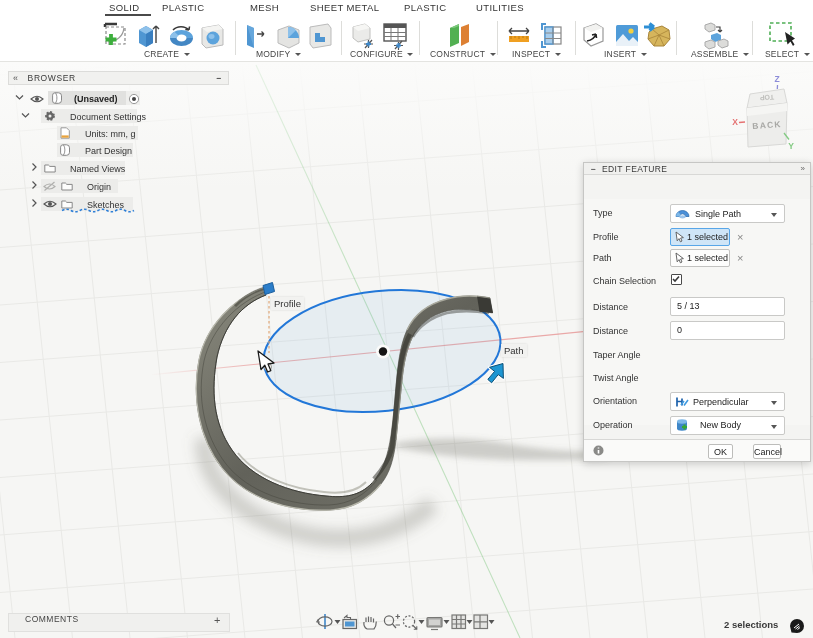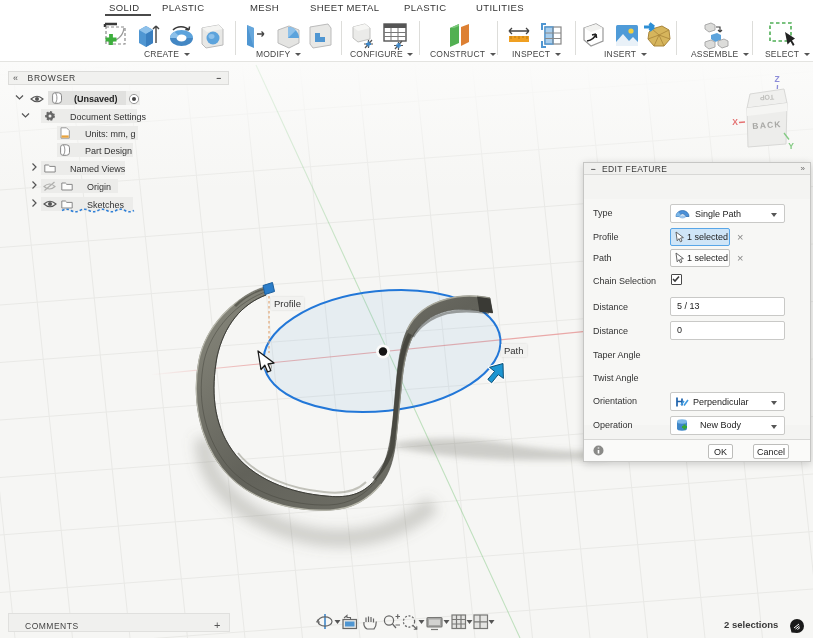--- a/index.html
+++ b/index.html
@@ -402,39 +402,39 @@
     <span style="margin-left:11px">New Body</span>
     <span class="dlt" style="right:7px;top:8px;position:absolute"></span>
   </div>
  </div>
  <div class="abs" style="left:0;top:276px;width:226px;height:22px;background:#fafaf9;border-top:1px solid #d8d8d6">
   <svg width="11" height="11" viewBox="0 0 11 11" style="position:absolute;left:9px;top:5px">
         <circle cx="5.5" cy="5.5" r="5" fill="#8a8a88"></circle>
         <path d="M5.5,2.5 v1 M5.5,5 v3.5" stroke="#fff" stroke-width="1.6"></path>
       </svg>
   <div class="abs" style="left:124px;top:4px;width:25px;height:15px;background:#fff;border:1px solid #bdbdbb;border-radius:2px;text-align:center;font-size:9px;color:#222;line-height:14px">OK</div>
-  <div class="abs" style="left:169px;top:4px;width:36px;height:15px;background:#fff;border:1px solid #bdbdbb;border-radius:2px;text-align:center;font-size:9px;color:#222;line-height:14px">Cancel</div>
+  <div class="abs" style="left:169px;top:4px;width:28px;height:15px;background:#fff;border:1px solid #bdbdbb;border-radius:2px;text-align:center;font-size:9px;color:#222;line-height:14px">Cancel</div>
  </div>
 </div>
 
 <svg class="abs" style="left:725px;top:70px" width="85" height="85" viewBox="0 0 85 85">
  <polygon points="25,24 59,19 62,33 22,38" fill="#f0f0ee" stroke="#d8d8d6" stroke-width="1"></polygon>
  <polygon points="22,38 62,33 61,74 23,77" fill="#ededeb" stroke="#d8d8d6" stroke-width="1"></polygon>
  <polygon points="22,38 62,33 62,41 22,46" fill="#f5f5f3"></polygon>
  <text x="42" y="31" transform="rotate(177 42 28)" font-size="7" font-weight="bold" fill="#bdbdba" text-anchor="middle" font-family="Liberation Sans">TOP</text>
  <text x="42" y="58" transform="rotate(-4 42 55)" font-size="8.5" font-weight="bold" fill="#a8a8a5" text-anchor="middle" letter-spacing="1.2" font-family="Liberation Sans">BACK</text>
  <text x="52" y="12" font-size="8.5" font-weight="bold" fill="#8c8cd8" text-anchor="middle" font-family="Liberation Sans">Z</text>
  <line x1="52.5" y1="15" x2="52.3" y2="19" stroke="#8c8cd8" stroke-width="1.3"></line>
  <text x="10" y="55" font-size="8.5" font-weight="bold" fill="#e57272" text-anchor="middle" font-family="Liberation Sans">X</text>
  <line x1="14" y1="52.5" x2="20" y2="52" stroke="#e57272" stroke-width="1.3"></line>
  <line x1="59" y1="63" x2="64" y2="69.5" stroke="#82ca82" stroke-width="1.3"></line>
  <text x="66" y="79" font-size="8.5" font-weight="bold" fill="#82ca82" text-anchor="middle" font-family="Liberation Sans">Y</text>
 </svg>
 
-<div class="abs" style="left:8px;top:613px;width:222px;height:19px;background:#f0f0ee;border:1px solid #e0e0de;display:flex;align-items:flex-end;font-size:8.5px;color:#444;letter-spacing:.5px">
+<div class="abs" style="left:8px;top:613px;width:222px;height:19px;background:#f0f0ee;border:1px solid #e0e0de;display:flex;align-items:flex-start;font-size:8.5px;color:#444;letter-spacing:.5px">
  <span style="margin-left:16px">COMMENTS</span>
  <span style="margin-left:auto;margin-right:8px;font-size:11px;color:#555">+</span>
 </div>
 <svg class="abs" style="left:314px;top:612px" width="190" height="20" viewBox="0 0 190 20">
  <g stroke="#666" fill="none" stroke-width="1.2">
   <path d="M11,2 v15" stroke="#3f87c8" stroke-width="1.6"></path>
   <ellipse cx="11" cy="9.5" rx="7" ry="4.6"></ellipse>
   <path d="M4.5,7 l-1.7,2.7 l3,0.4" stroke-width="1.1"></path>
   <path d="M30,6 l3,-2.5 v2 h3.5 v3.5" stroke-width="1.1"></path>
   <rect x="29" y="7.5" width="13.5" height="9" fill="#e8e8e6" stroke="#666"></rect>

